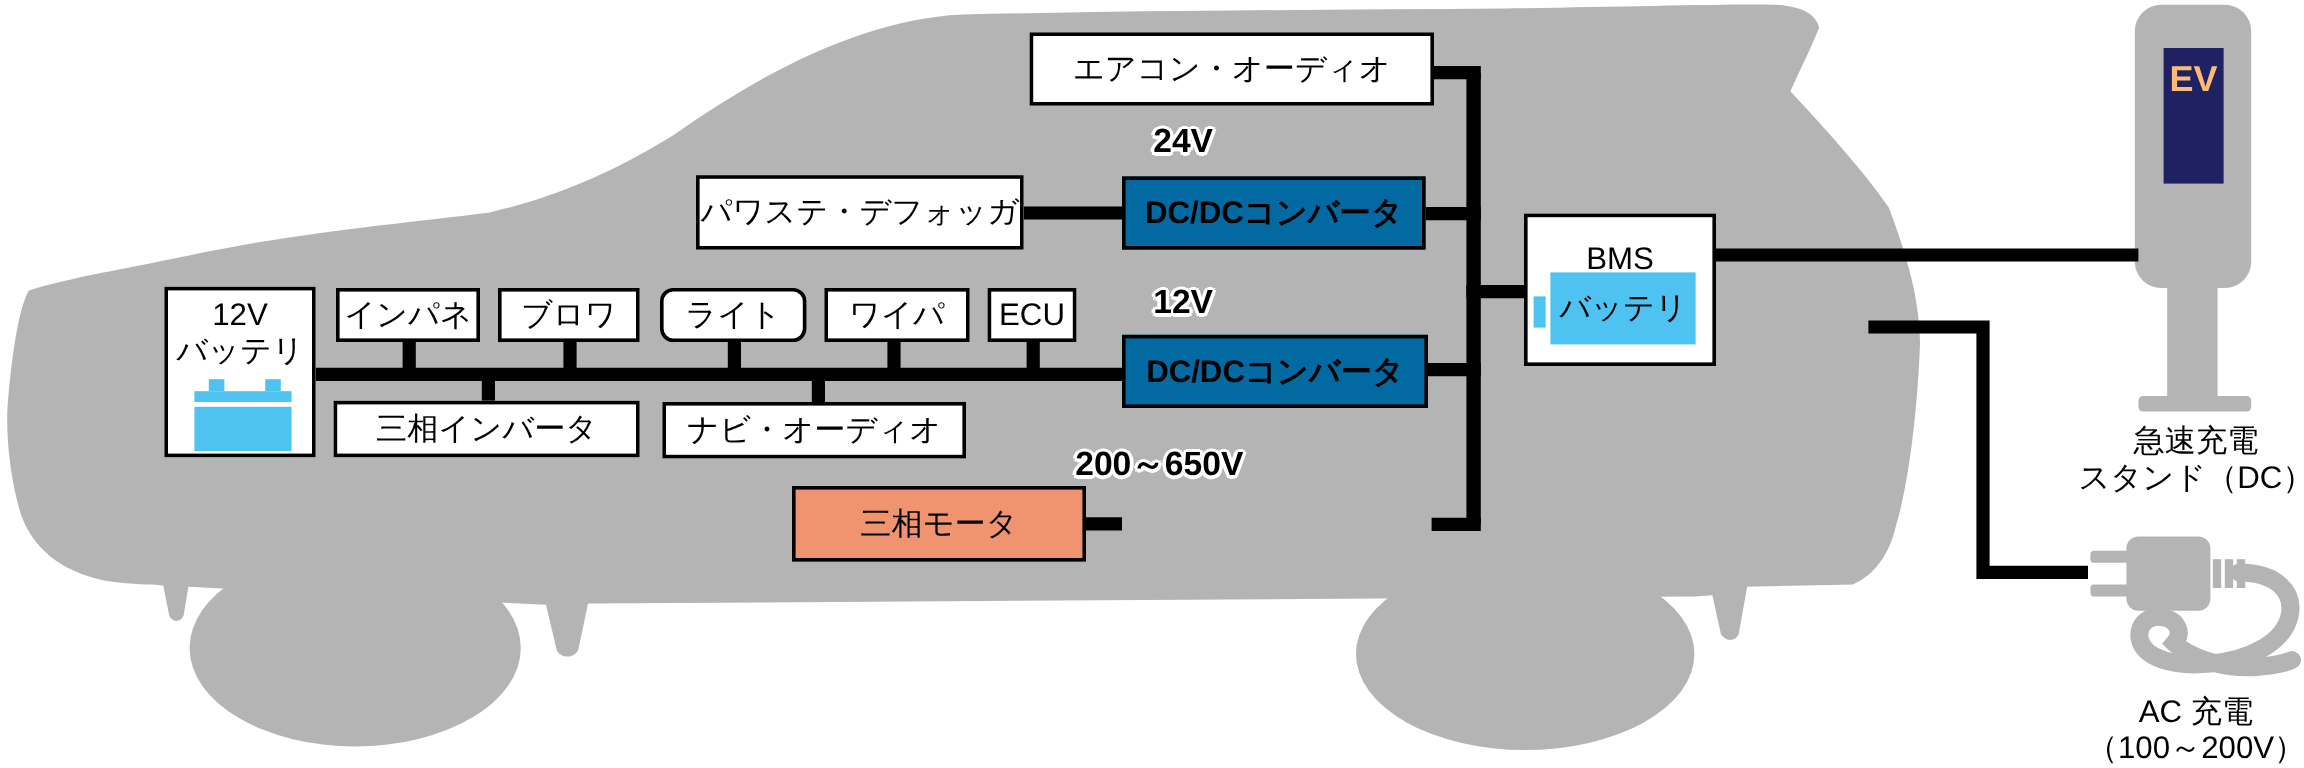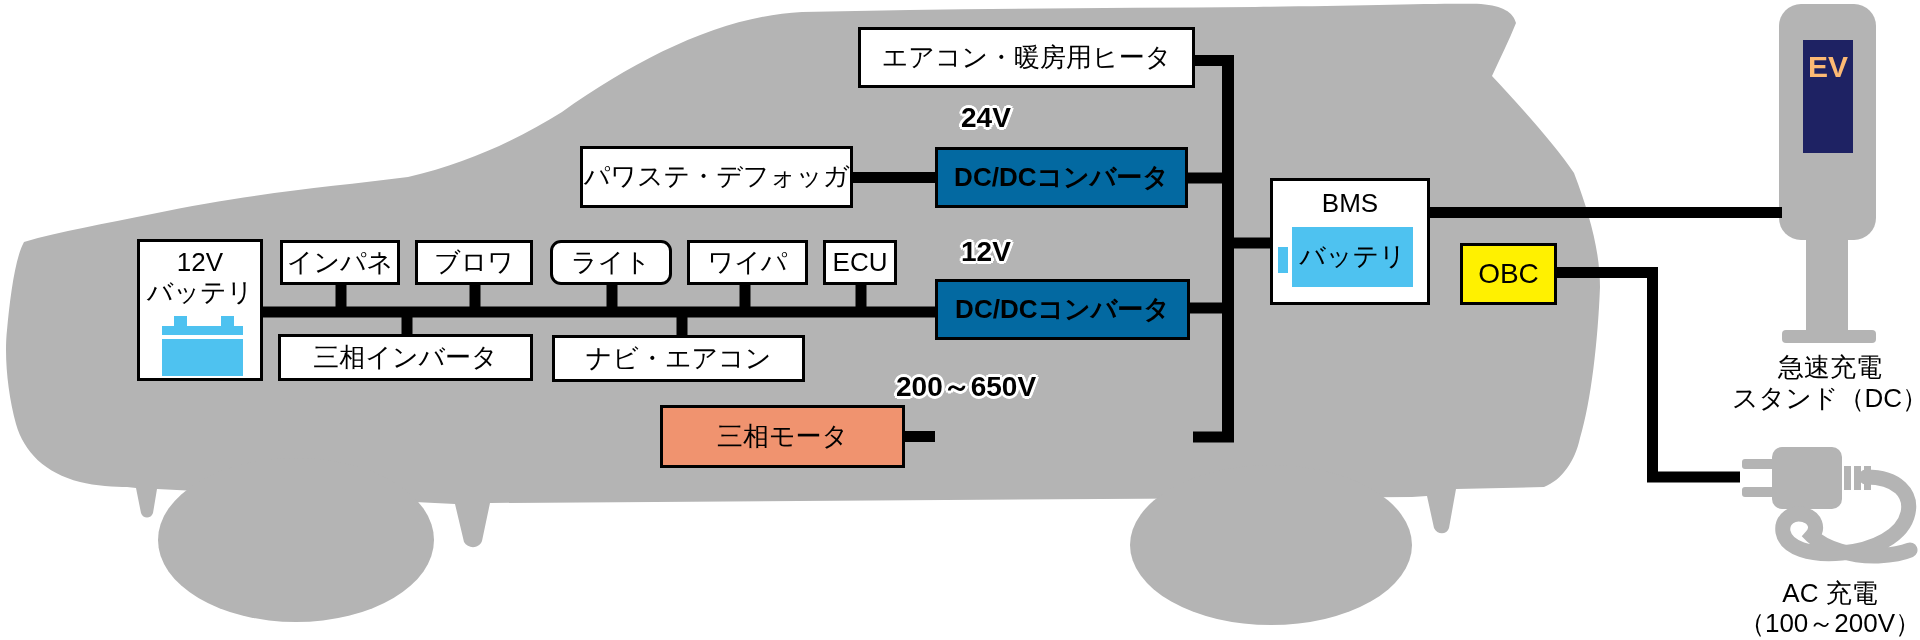--- a/index.html
+++ b/index.html
@@ -23,21 +23,21 @@
     text-shadow:3px 0 0 #fff,-3px 0 0 #fff,0 3px 0 #fff,0 -3px 0 #fff,
                 2px 2px 0 #fff,-2px 2px 0 #fff,2px -2px 0 #fff,-2px -2px 0 #fff;
   }
   .caption{
     position:absolute;z-index:2;text-align:center;font-size:26px;line-height:31px;white-space:nowrap;
   }
   
   #battery12{flex-direction:column;justify-content:flex-start;padding-top:6px;}
   .bat-part{position:absolute;background:#4ec2f0;z-index:3;}
   
-  #bms{justify-content:center;align-items:flex-start;padding-top:8px;}
+  #bms{justify-content:center;align-items:flex-start;padding-top:20px;}
   .bms-batt{
     position:absolute;left:19px;top:46px;width:121px;height:60px;
     display:flex;align-items:center;justify-content:center;font-size:26px;z-index:3;
   }
   .bms-tab{position:absolute;left:5px;top:66px;width:10px;height:26px;background:#4ec2f0;z-index:3;}
   
   #ev-sign{
     position:absolute;left:1803px;top:40px;width:50px;height:113px;background:#1e2263;
     display:flex;justify-content:center;align-items:flex-start;padding-top:10px;box-sizing:border-box;
     color:#fdba74;font-weight:bold;font-size:30px;z-index:2;
@@ -119,21 +119,21 @@
       <path stroke-width="11" d="M 1190,308 H 1234"></path>
       <path stroke-width="11" d="M 1193,437 H 1234"></path>
 
       <path stroke-width="11" d="M 1430,212.5 H 1782"></path>
 
       <path stroke-width="11" d="M 1557,272.5 H 1652.5 V 477 H 1740"></path>
     </g>
   </svg>
 
   <div class="node" style="left:858px;top:27px;width:337px;height:61px;">
-    <span>エアコン・暖房用ヒータ</span>
+    <span>エアコン・オーディオ</span>
   </div>
 
   <div class="node" style="left:580px;top:146px;width:273px;height:62px;">
     <span>パワステ・デフォッガ</span>
   </div>
 
   <div class="freelabel" style="left:961px;top:102px;width:200px;">24V</div>
   <div class="node orange" style="left:935px;top:147px;width:253px;height:61px;">
     <span>DC/DCコンバータ</span>
   </div>
@@ -160,44 +160,41 @@
     <span>ワイパ</span>
   </div>
   <div class="node" style="left:823px;top:240px;width:74px;height:45px;">
     <span>ECU</span>
   </div>
 
   <div class="node" style="left:278px;top:334px;width:255px;height:47px;">
     <span>三相インバータ</span>
   </div>
   <div class="node" style="left:552px;top:335px;width:253px;height:47px;">
-    <span>ナビ・エアコン</span>
+    <span>ナビ・オーディオ</span>
   </div>
 
   <div class="freelabel" style="left:961px;top:236px;width:200px;">12V</div>
   <div class="node orange" style="left:935px;top:279px;width:255px;height:61px;">
     <span>DC/DCコンバータ</span>
   </div>
 
   <div class="node salmon" style="left:660px;top:405px;width:245px;height:63px;">
     <span>三相モータ</span>
   </div>
   <div class="freelabel" style="left:896px;top:368px;width:300px;">200～650V</div>
 
   <div class="node" id="bms" style="left:1270px;top:178px;width:160px;height:127px;">
     <span>BMS</span>
     <span class="bms-tab"></span>
     <span class="bms-batt bluebox">
       <span>バッテリ</span>
     </span>
   </div>
 
-  <div class="node yellowbox" style="left:1460px;top:243px;width:97px;height:62px;">
-    <span>OBC</span>
-  </div>
 
   <div id="ev-sign">
     <span>EV</span>
   </div>
 
   <div class="caption" style="left:1700px;top:352px;width:260px;">
     <div>急速充電</div>
     <div>スタンド（DC）</div>
   </div>
   <div class="caption" style="left:1700px;top:578px;width:260px;line-height:30px;">

